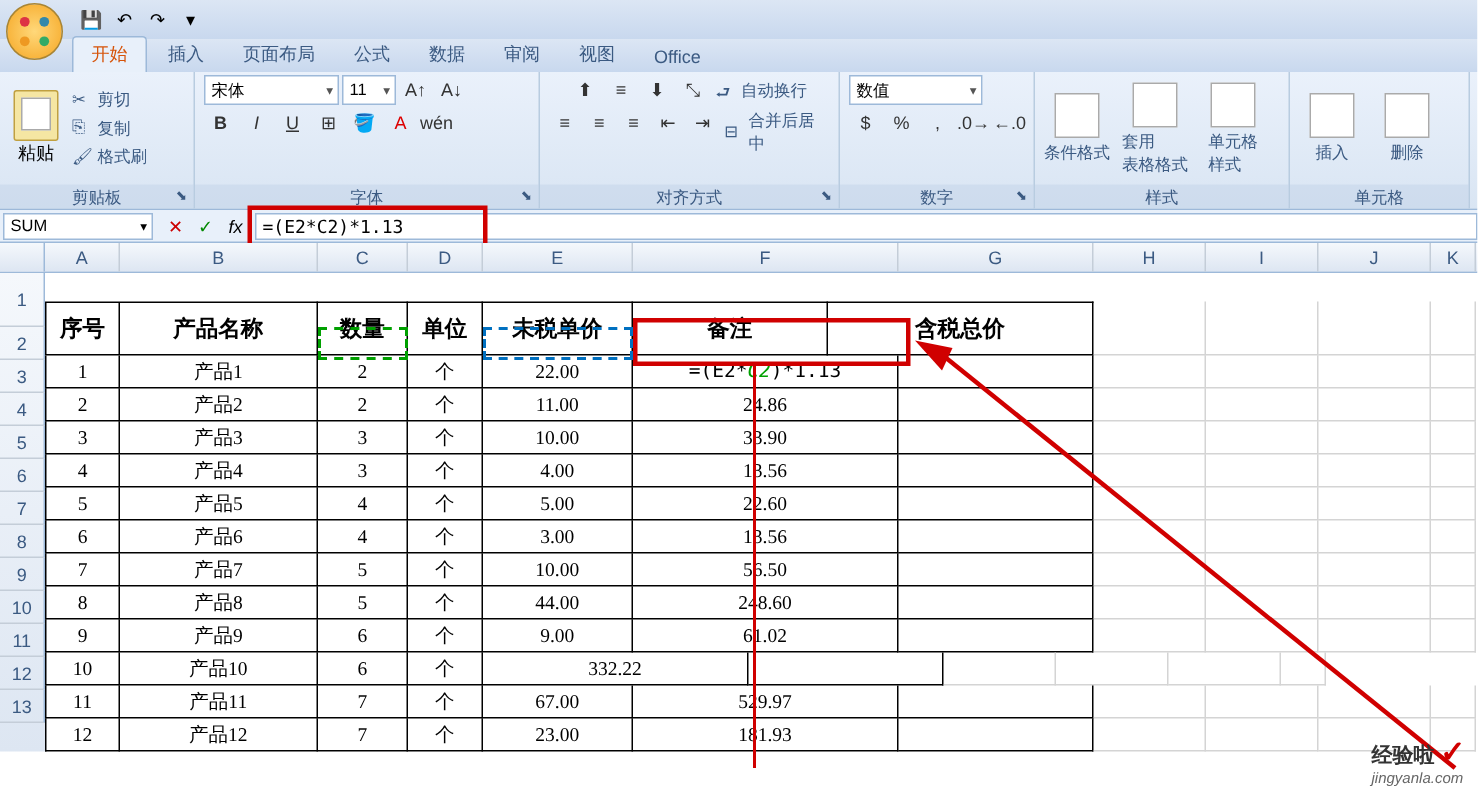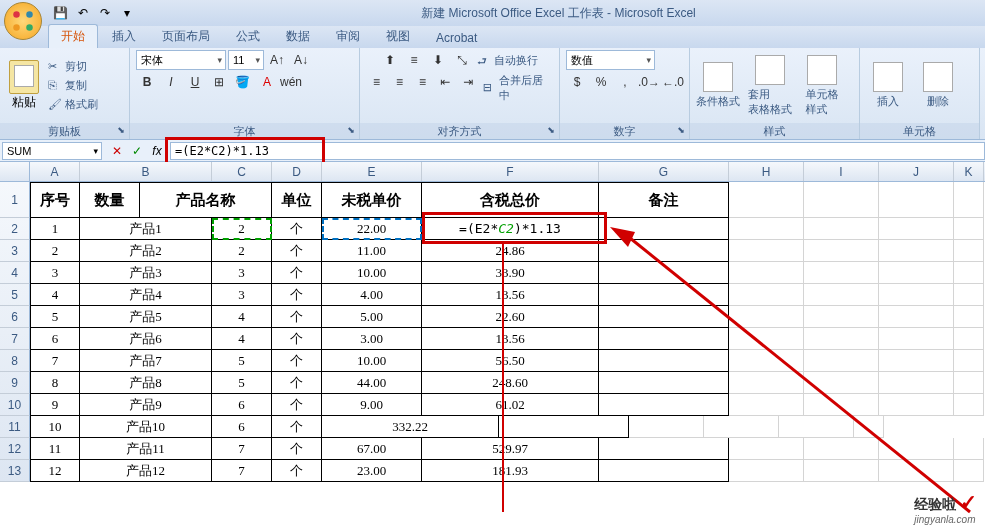--- a/index.html
+++ b/index.html
@@ -58,21 +58,21 @@
 .grid-area { position: relative; background: #fff; }
 .col-headers { display: flex; height: 20px; background: linear-gradient(#f5f8fc, #dde6f2); border-bottom: 1px solid #9db9d9; }
 .corner { width: 30px; border-right: 1px solid #9db9d9; background: linear-gradient(#f5f8fc, #dde6f2); }
 .col-h { border-right: 1px solid #c4cdd8; text-align: center; line-height: 20px; font-size: 12px; color: #3b5a82; }
 .grid-body { display: flex; }
 .row-headers { width: 30px; background: linear-gradient(#f5f8fc, #dde6f2); }
 .row-h { height: 22px; border-bottom: 1px solid #c4cdd8; border-right: 1px solid #9db9d9; text-align: center; line-height: 22px; font-size: 12px; color: #3b5a82; }
 .cells { position: relative; }
 .cell-row { display: flex; }
 .cell { height: 22px; border-right: 1px solid #d4d4d4; border-bottom: 1px solid #d4d4d4; display: flex; align-items: center; padding: 0 4px; font-size: 13px; font-family: SimSun, serif; }
-.hdr-row .cell { border-right: 1px solid #000; border-bottom: 1px solid #000; border-top: 1px solid #000; justify-content: center; font-weight: bold; font-size: 15px; height: 36px; }
+.hdr-row .cell { border-right: 1px solid #000; border-bottom: 1px solid #000; border-top: 1px solid #000; justify-content: center; font-weight: bold; font-size: 15px; height: 36px; margin-top: 19px; }
 .hdr-row .cell:first-child { border-left: 1px solid #000; }
 .data-row .cell { border-right: 1px solid #000; border-bottom: 1px solid #000; }
 .data-row .cell:first-child { border-left: 1px solid #000; }
 .c-a { width: 50px; justify-content: center; }
 .c-b { width: 132px; justify-content: center; }
 .c-c { width: 60px; justify-content: center; }
 .c-d { width: 50px; justify-content: center; }
 .c-e { width: 100px; justify-content: center; }
 .c-f { width: 177px; justify-content: center; }
 .c-g { width: 130px; }
@@ -109,32 +109,31 @@
         <circle cx="6" cy="18" r="3" fill="#e92"></circle>
         <circle cx="18" cy="18" r="3" fill="#3a6"></circle>
       </svg>
   </div>
   <div class="qat">
     <span class="qat-btn">💾</span>
     <span class="qat-btn">↶</span>
     <span class="qat-btn">↷</span>
     <span class="qat-btn">▾</span>
   </div>
-  <div class="title-text">新建 Microsoft Office Excel 工作表 - Microsoft Excel</div>
 </div>
 
 <div class="ribbon-tabs">
   <div class="tab active">开始</div>
   <div class="tab">插入</div>
   <div class="tab">页面布局</div>
   <div class="tab">公式</div>
   <div class="tab">数据</div>
   <div class="tab">审阅</div>
   <div class="tab">视图</div>
-  <div class="tab">Acrobat</div>
+  <div class="tab">Office</div>
 </div>
 
 <div class="ribbon">
   <div class="ribbon-group clip-group" style="width:130px">
     <div class="group-body">
       <div class="paste-btn">
         <div class="paste-icon"></div>
         <span>粘贴</span>
       </div>
       <div class="clip-mini">
@@ -318,26 +317,26 @@
         <div class="row-h">8</div>
         <div class="row-h">9</div>
         <div class="row-h">10</div>
         <div class="row-h">11</div>
         <div class="row-h">12</div>
         <div class="row-h">13</div>
       </div>
     <div class="cells" id="cellgrid">
         <div class="cell-row hdr-row">
           <div class="cell c-a">序号</div>
+          <div class="cell c-b">产品名称</div>
           <div class="cell c-c">数量</div>
-          <div class="cell c-b">产品名称</div>
           <div class="cell c-d">单位</div>
           <div class="cell c-e">未税单价</div>
+          <div class="cell c-g">备注</div>
           <div class="cell c-f">含税总价</div>
-          <div class="cell c-g">备注</div>
           <div class="cell c-h" style="border-top: none; border-right: 1px solid rgb(212, 212, 212); border-bottom: 1px solid rgb(212, 212, 212); border-left: none; border-image: initial;"></div>
           <div class="cell c-i" style="border-top: none; border-right: 1px solid rgb(212, 212, 212); border-bottom: 1px solid rgb(212, 212, 212); border-left: none; border-image: initial;"></div>
           <div class="cell c-j" style="border-top: none; border-right: 1px solid rgb(212, 212, 212); border-bottom: 1px solid rgb(212, 212, 212); border-left: none; border-image: initial;"></div>
           <div class="cell c-k" style="border-top: none; border-right: 1px solid rgb(212, 212, 212); border-bottom: 1px solid rgb(212, 212, 212); border-left: none; border-image: initial;"></div>
         </div>
         <div class="cell-row data-row">
           <div class="cell c-a">1</div>
           <div class="cell c-b">产品1</div>
           <div class="cell c-c">2</div>
           <div class="cell c-d">个</div>

